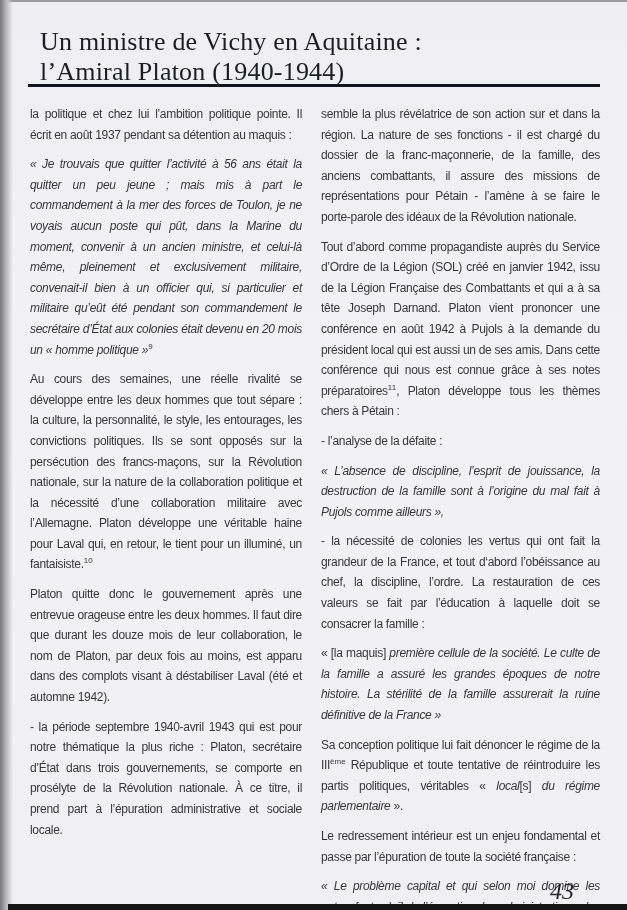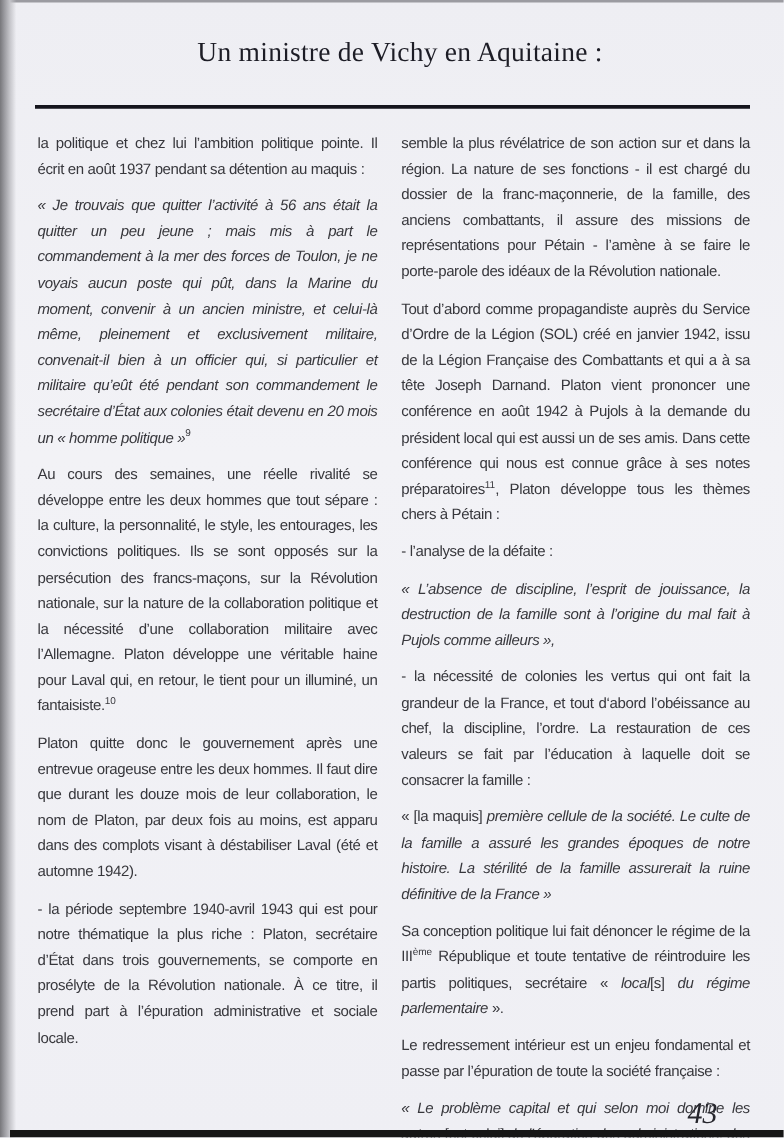--- a/index.html
+++ b/index.html
@@ -29,23 +29,23 @@
   }
   .edge-bottom {
     position: absolute; left: 8px; right: 0; bottom: 0; height: 6px;
     background: #161616;
   }
   .title-block {
     position: absolute;
     top: 27px;
     right: 27px;
     width: 560px;
-    text-align: center;
+    text-align: left;
     font-family: "Liberation Serif", serif;
-    font-size: 22px;
+    font-size: 26px;
     line-height: 30px;
     color: #1d1d26;
     letter-spacing: 0.2px;
   }
   .title-rule {
     position: absolute;
     left: 28px;
     top: 84px;
     width: 572px;
     height: 3px;
@@ -81,39 +81,40 @@
     margin-top: 42px;
   }
 </style>
 </head>
 <body>
 
 <div class="scan-page">
 
   <div class="title-block">
     <div>Un ministre de Vichy en Aquitaine :</div>
+    <div>l’Amiral Platon (1940-1944)</div>
   </div>
 
   <div class="title-rule"></div>
 
   <div class="col col-left">
       <p class="para"><span>la politique et chez lui l’ambition politique pointe. Il écrit en août 1937 pendant sa détention au maquis :</span></p>
       <p class="para"><span class="it">« Je trouvais que quitter l’activité à 56 ans était la quitter un peu jeune ; mais mis à part le commandement à la mer des forces de Toulon, je ne voyais aucun poste qui pût, dans la Marine du moment, convenir à un ancien ministre, et celui-là même, pleinement et exclusivement militaire, convenait-il bien à un officier qui, si particulier et militaire qu’eût été pendant son commandement le secrétaire d’État aux colonies était devenu en 20 mois un « homme politique »</span><sup>9</sup></p>
       <p class="para"><span>Au cours des semaines, une réelle rivalité se développe entre les deux hommes que tout sépare : la culture, la personnalité, le style, les entourages, les convictions politiques. Ils se sont opposés sur la persécution des francs-maçons, sur la Révolution nationale, sur la nature de la collaboration politique et la nécessité d’une collaboration militaire avec l’Allemagne. Platon développe une véritable haine pour Laval qui, en retour, le tient pour un illuminé, un fantaisiste.</span><sup>10</sup></p>
       <p class="para"><span>Platon quitte donc le gouvernement après une entrevue orageuse entre les deux hommes. Il faut dire que durant les douze mois de leur collaboration, le nom de Platon, par deux fois au moins, est apparu dans des complots visant à déstabiliser Laval (été et automne 1942).</span></p>
       <p class="para"><span>- la période septembre 1940-avril 1943 qui est pour notre thématique la plus riche : Platon, secrétaire d’État dans trois gouvernements, se comporte en prosélyte de la Révolution nationale. À ce titre, il prend part à l’épuration administrative et sociale locale.</span></p>
     </div>
   <div class="col col-right">
       <p class="para"><span>semble la plus révélatrice de son action sur et dans la région. La nature de ses fonctions - il est chargé du dossier de la franc-maçonnerie, de la famille, des anciens combattants, il assure des missions de représentations pour Pétain - l’amène à se faire le porte-parole des idéaux de la Révolution nationale.</span></p>
       <p class="para"><span>Tout d’abord comme propagandiste auprès du Service d’Ordre de la Légion (SOL) créé en janvier 1942, issu de la Légion Française des Combattants et qui a à sa tête Joseph Darnand. Platon vient prononcer une conférence en août 1942 à Pujols à la demande du président local qui est aussi un de ses amis. Dans cette conférence qui nous est connue grâce à ses notes préparatoires</span><sup>11</sup><span>, Platon développe tous les thèmes chers à Pétain :</span></p>
       <p class="para"><span>- l’analyse de la défaite :</span></p>
       <p class="para"><span class="it">« L’absence de discipline, l’esprit de jouissance, la destruction de la famille sont à l’origine du mal fait à Pujols comme ailleurs »,</span></p>
       <p class="para"><span>- la nécessité de colonies les vertus qui ont fait la grandeur de la France, et tout d‘abord l’obéissance au chef, la discipline, l’ordre. La restauration de ces valeurs se fait par l’éducation à laquelle doit se consacrer la famille :</span></p>
       <p class="para"><span>« [la maquis] </span><span class="it">première cellule de la société. Le culte de la famille a assuré les grandes époques de notre histoire. La stérilité de la famille assurerait la ruine définitive de la France »</span></p>
-      <p class="para"><span>Sa conception politique lui fait dénoncer le régime de la III</span><sup>ème</sup><span> République et toute tentative de réintroduire les partis politiques, secrétaire « </span><span class="it">local</span><span>[s] </span><span class="it">du régime parlementaire</span><span> ».</span></p>
+      <p class="para"><span>Sa conception politique lui fait dénoncer le régime de la III</span><sup>ème</sup><span> République et toute tentative de réintroduire les partis politiques, véritables « </span><span class="it">local</span><span>[s] </span><span class="it">du régime parlementaire</span><span> ».</span></p>
       <p class="para"><span>Le redressement intérieur est un enjeu fondamental et passe par l’épuration de toute la société française :</span></p>
       <p class="para"><span class="it">« Le problème capital et qui selon moi domine les autres </span><span>[est celui] </span><span class="it">de l’épuration des administrations, des francs-maçons, des juifs et des apatrides : je n’ai pas de pitié à revendiquer pour eux, la détresse française requérant toute celle dont je suis capable. »</span></p>
     </div>
 
   <div class="page-number">43</div>
 
   <div class="edge-top"></div>
   <div class="edge-left"></div>
   <div class="edge-bottom"></div>
 

